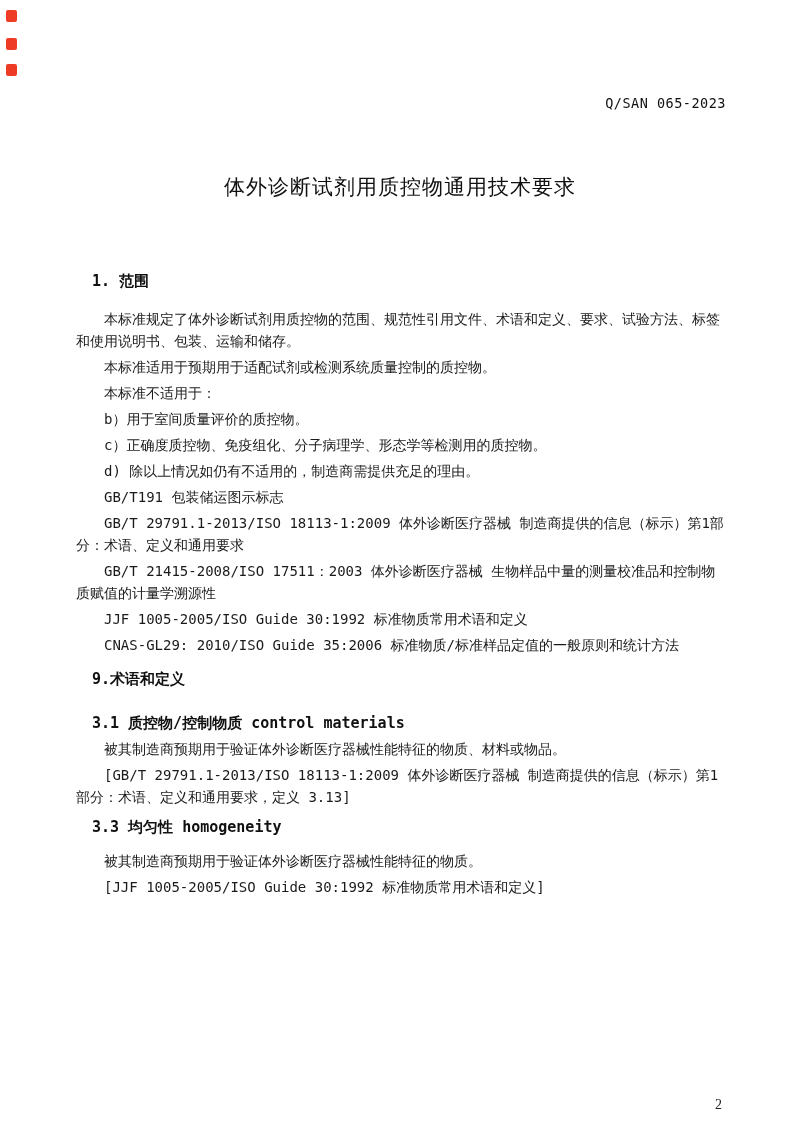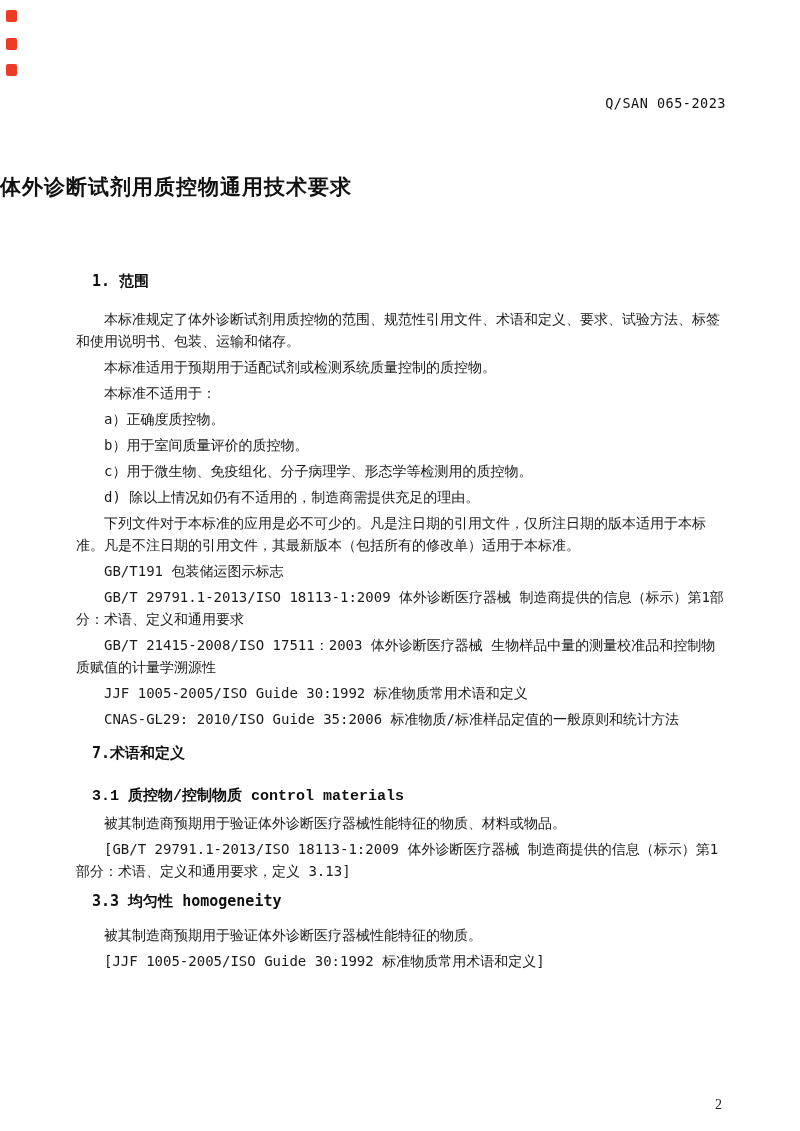--- a/index.html
+++ b/index.html
@@ -16,37 +16,38 @@
     border-radius:2px;background:#ee3b26;
   }
   .rm1{top:10px;} .rm2{top:38px;} .rm3{top:64px;}
   .doc-number{
     position:absolute;top:95px;right:74px;
     font-family:"DejaVu Sans Mono","Liberation Mono",monospace;
     font-size:13.5px;letter-spacing:0.5px;color:#111;
   }
   .title{
     position:absolute;top:173px;left:0;right:0;margin:0;
+    text-align:center;
     font-family:"Liberation Sans","DejaVu Sans",sans-serif;
-    font-size:21px;font-weight:bold;letter-spacing:1px;color:#111;
+    font-size:21px;font-weight:normal;letter-spacing:1px;color:#111;
   }
   .content{
     position:absolute;top:262px;left:72px;width:656px;
     font-size:14px;line-height:22px;
   }
   section{margin:0;padding:0;}
   .sec-h{
     margin:0;padding-left:20px;
     font-family:"DejaVu Sans Mono","Liberation Mono",monospace;
     font-size:15px;font-weight:bold;line-height:22px;color:#111;
   }
   .h-s1{margin:8px 0 16px 0;}
   .h-s2{margin:22px 0 16px 0;}
   .h-s3{margin:12px 0 0 0;}
-  .h-s31{margin:22px 0 0 0;font-family:Liberation Mono, monospace;}
+  .h-s31{margin:22px 0 0 0;}
   .h-s32{margin:10px 0 12px 0;}
   .h-s33{margin:8px 0 12px 0;}
   .para{
     margin:4px;text-indent:2em;
     font-family:"DejaVu Sans Mono","Liberation Mono",monospace;
     font-size:14px;line-height:22px;color:#1a1a1a;
   }
   .page-number{
     position:absolute;top:1097px;right:78px;
     font-size:14px;color:#222;
@@ -66,37 +67,35 @@
 
   <h1 class="title">体外诊断试剂用质控物通用技术要求</h1>
 
   <div class="content">
 
     <section>
       <h2 class="sec-h h-s1">1. 范围</h2>
       <p class="para">本标准规定了体外诊断试剂用质控物的范围、规范性引用文件、术语和定义、要求、试验方法、标签和使用说明书、包装、运输和储存。</p>
       <p class="para">本标准适用于预期用于适配试剂或检测系统质量控制的质控物。</p>
       <p class="para">本标准不适用于：</p>
-      <p class="para">a）正确度质控物。</p>
       <p class="para">b）用于室间质量评价的质控物。</p>
-      <p class="para">c）用于微生物、免疫组化、分子病理学、形态学等检测用的质控物。</p>
+      <p class="para">c）正确度质控物、免疫组化、分子病理学、形态学等检测用的质控物。</p>
       <p class="para">d) 除以上情况如仍有不适用的，制造商需提供充足的理由。</p>
     </section>
 
     <section>
-      <p class="para">下列文件对于本标准的应用是必不可少的。凡是注日期的引用文件，仅所注日期的版本适用于本标准。凡是不注日期的引用文件，其最新版本（包括所有的修改单）适用于本标准。</p>
       <p class="para">GB/T191 包装储运图示标志</p>
       <p class="para">GB/T 29791.1-2013/ISO 18113-1:2009 体外诊断医疗器械 制造商提供的信息（标示）第1部分：术语、定义和通用要求</p>
       <p class="para">GB/T 21415-2008/ISO 17511：2003 体外诊断医疗器械 生物样品中量的测量校准品和控制物质赋值的计量学溯源性</p>
       <p class="para">JJF 1005-2005/ISO Guide 30:1992 标准物质常用术语和定义</p>
       <p class="para">CNAS-GL29: 2010/ISO Guide 35:2006 标准物质/标准样品定值的一般原则和统计方法</p>
     </section>
 
     <section>
-      <h2 class="sec-h h-s3">7.术语和定义</h2>
+      <h2 class="sec-h h-s3">9.术语和定义</h2>
     </section>
 
     <section>
       <h2 class="sec-h h-s31">3.1 质控物/控制物质 control materials</h2>
       <p class="para">被其制造商预期用于验证体外诊断医疗器械性能特征的物质、材料或物品。</p>
       <p class="para">[GB/T 29791.1-2013/ISO 18113-1:2009 体外诊断医疗器械 制造商提供的信息（标示）第1部分：术语、定义和通用要求，定义 3.13]</p>
     </section>
 
 
     <section>

